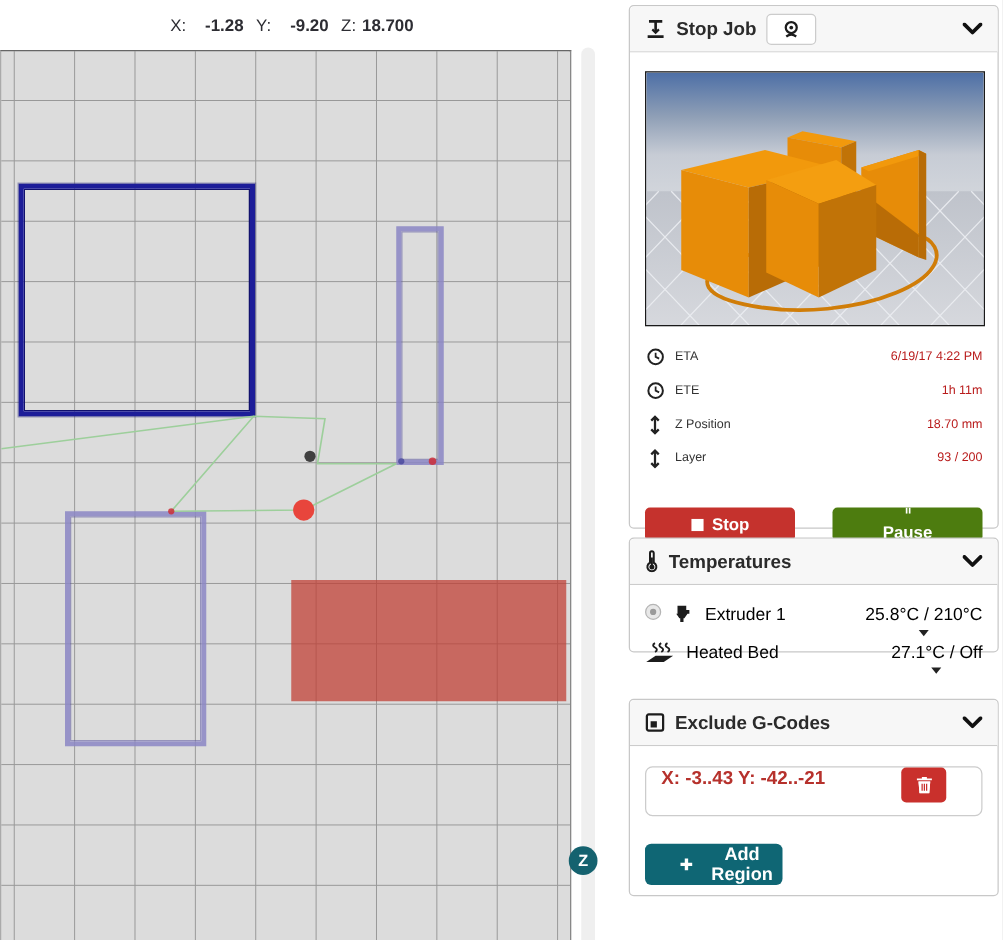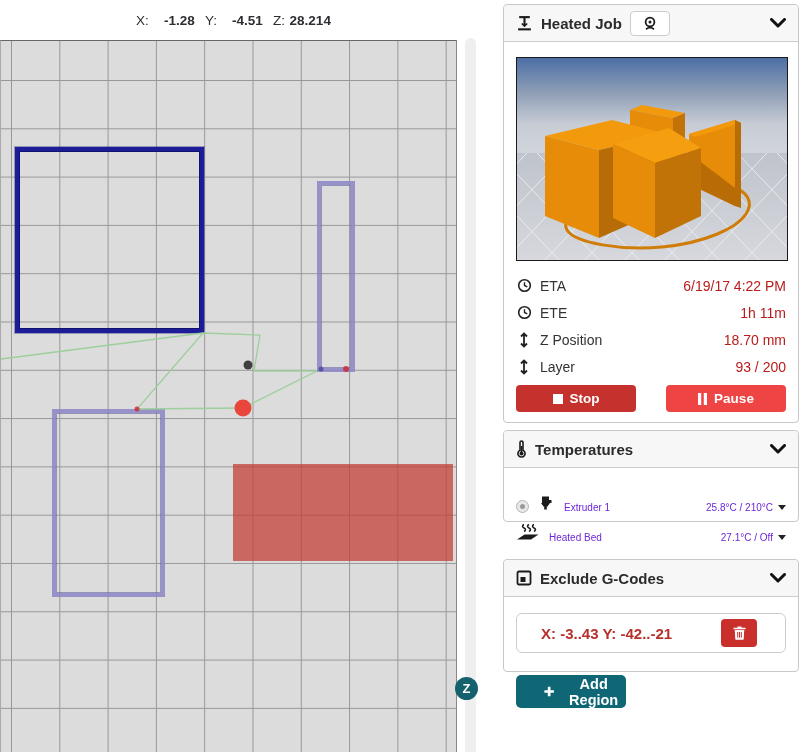--- a/index.html
+++ b/index.html
@@ -60,21 +60,21 @@
     display:flex; align-items:center; justify-content:center; cursor:grab;
   }
 
   
   .panel {
     position:absolute; left:503px; width:296px;
     background:#fff; border:1px solid #c8c8c8; border-radius:4px;
   }
   .panel-print  { top:4px;   height:419px; }
   .panel-temps  { top:430px; height:92px; }
-  .panel-gcodes { top:559px; height:113px; }
+  .panel-gcodes { top:559px; height:158px; }
 
   .panel-header {
     height:37px; background:#f7f7f7; border-bottom:1px solid #ccc;
     border-radius:4px 4px 0 0;
     display:flex; align-items:center; padding:0 12px; gap:8px;
   }
   .panel-title { font-size:15px; font-weight:bold; color:#2b2b2b; }
   .chevron { margin-left:auto; display:flex; cursor:pointer; }
   .hdr-icon { display:flex; }
 
@@ -83,45 +83,45 @@
     display:flex; align-items:center; justify-content:center; cursor:pointer;
   }
 
   .panel-body { padding:15px 12px 12px; }
 
   .cam-frame {
     width:272px; height:204px; border:1px solid #1a1a1a; overflow:hidden; background:#cfd2d8;
   }
 
   .info-rows { margin-top:11px; }
-  .info-row { height:27px; display:flex; align-items:center; gap:8px; font-size:14px; color:#333; }
+  .info-row { height:27px; display:flex; align-items:center; gap:8px; font-size:10px; color:#333; }
   .info-row .row-icon { width:16px; display:flex; justify-content:center; }
   .info-row .row-value { margin-left:auto; color:#b91c1c; }
 
   .btn-row { display:flex; gap:30px; margin-top:5px; }
   .btn { flex:1; height:27px; border:none; border-radius:4px; color:#fff;
          font-size:13.5px; font-weight:bold; display:flex; align-items:center;
-         justify-content:center; gap:7px; cursor:pointer; font-family:inherit; }
+         justify-content:center; gap:7px; cursor:pointer; font-family:inherit;margin-top:21px; }
   .btn-stop  { background:#c5322d; }
-  .btn-pause { background:#ef4444; }
-
-  .temp-row { height:30px; display:flex; align-items:flex-end; gap:9px; font-size:10px; color:#6d28d9; }
-  .temp-row .row-value { margin-left:auto; display:flex; align-items:center; gap:5px; cursor:pointer; }
+  .btn-pause { background:#4d7c0f;flex-direction:column; }
+
+  .temp-row { height:30px; display:flex; align-items:flex-start; gap:9px; font-size:14px; color:#000000; }
+  .temp-row .row-value { margin-left:auto; display:flex; align-items:center; gap:5px; cursor:pointer;flex-direction:column; }
   .radio {
     width:13px; height:13px; border-radius:50%; background:#e8e8e8; border:1px solid #b5b5b5;
     display:flex; align-items:center; justify-content:center;
   }
   .radio::after { content:""; width:5px; height:5px; border-radius:50%; background:#9a9a9a; }
   .caret-down { width:0; height:0; border-left:4.5px solid transparent;
                 border-right:4.5px solid transparent; border-top:5.5px solid #222; }
 
   .panel-gcodes .panel-body { padding:16px 12px 12px; }
   .region-item {
     height:40px; border:1px solid #ccc; border-radius:6px;
-    display:flex; align-items:center; padding:0 10px 0 24px;
+    display:flex; align-items:flex-start; padding:0 10px 0 12px;
   }
   .region-label { color:#b6312c; font-weight:bold; font-size:15px; }
   .trash-btn {
     margin-left:auto; margin-right:18px; width:36px; height:28px; background:#c9302c; border:none;
     border-radius:4px; display:flex; align-items:center; justify-content:center; cursor:pointer;
   }
   .add-btn {
     margin-top:22px; width:110px; height:33px; background:#0f6674; border:none; border-radius:5px;
     color:#fff; font-size:14.5px; font-weight:bold; display:flex; align-items:center;
     justify-content:center; gap:7px; cursor:pointer; font-family:inherit;padding-left:28px;
@@ -129,23 +129,23 @@
 </style>
 </head>
 <body>
 
 <div class="viewport">
 
   <div class="coords-bar">
     <span class="lbl">X:</span>
     <span class="val">-1.28</span>
     <span class="lbl">Y:</span>
-    <span class="val">-4.51</span>
+    <span class="val">-9.20</span>
     <span class="lbl">Z:</span>
-    <span class="val">28.214</span>
+    <span class="val">18.700</span>
   </div>
 
   <div class="bed-canvas">
     <div class="region region-blue"></div>
     <div class="region region-lav-tall"></div>
     <div class="region region-lav-low"></div>
     <div class="region region-red"></div>
     <svg class="path-overlay" viewBox="0 0 457 712">
       <g stroke="#9dcf9b" stroke-width="1.3" fill="none">
         <path d="M202,292 L259,294 L253,330 L316,330 L242,367 L136,368 Z"></path>
@@ -169,21 +169,21 @@
       <span class="hdr-icon">
         <svg width="17" height="17" viewBox="0 0 16 16">
             <g stroke="#1c1c1c" stroke-width="2" fill="none">
               <path d="M3,2 H13"></path>
               <path d="M8,2 V10"></path>
               <path d="M5.5,8 L8,10.5 L10.5,8" stroke-width="1.6"></path>
               <path d="M2,13.5 H14"></path>
             </g>
           </svg>
       </span>
-      <span class="panel-title">Heated Job</span>
+      <span class="panel-title">Stop Job</span>
       <button class="webcam-btn">
         <svg width="16" height="15" viewBox="0 0 16 15">
             <circle cx="8" cy="6" r="4.4" fill="none" stroke="#1c1c1c" stroke-width="1.8"></circle>
             <circle cx="8" cy="6" r="1.5" fill="#1c1c1c"></circle>
             <path d="M4,13.2 Q8,10.2 12,13.2" fill="none" stroke="#1c1c1c" stroke-width="1.8"></path>
           </svg>
       </button>
       <span class="chevron">
         <svg width="16" height="10" viewBox="0 0 16 10">
             <path d="M1.5,1.5 L8,8 L14.5,1.5" fill="none" stroke="#111" stroke-width="3" stroke-linecap="round" stroke-linejoin="round"></path>

